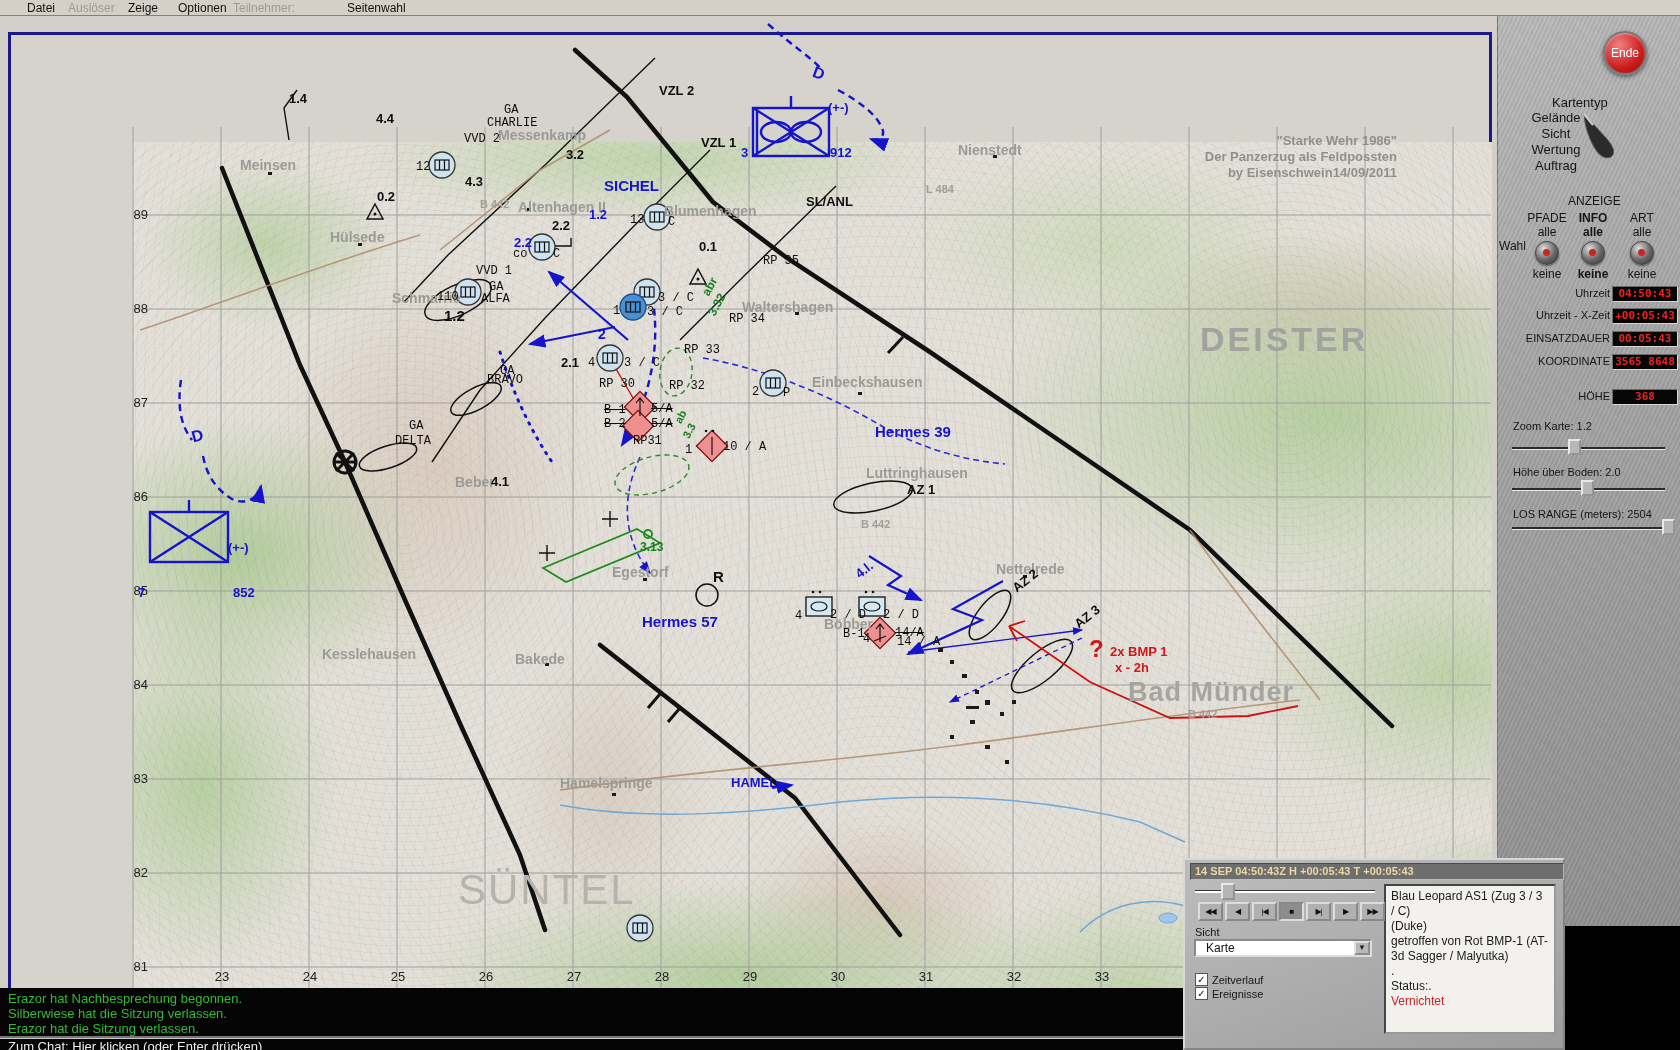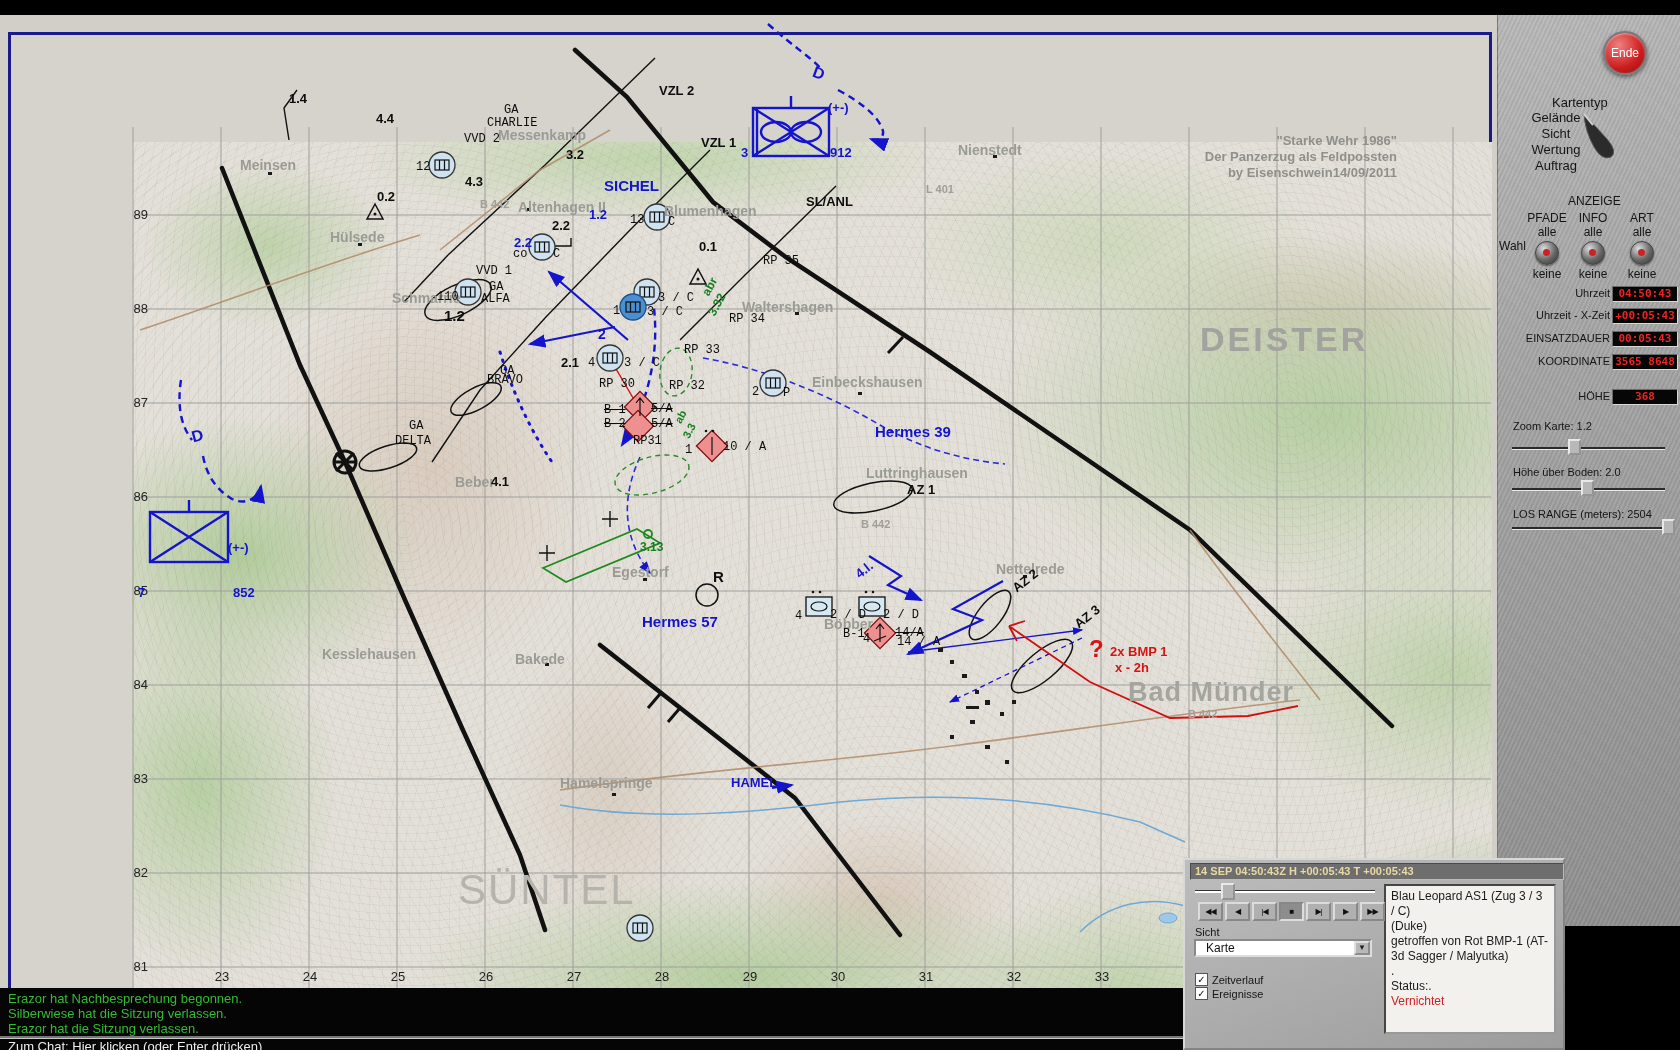--- a/index.html
+++ b/index.html
@@ -367,20 +367,28 @@
         <rect x="358" y="243" width="4" height="3"></rect>
     </g>
   </svg>
 
   <div id="titleblock">
       <div>"Starke Wehr 1986"</div>
       <div>Der Panzerzug als Feldpossten</div>
       <div>by Eisenschwein14/09/2011</div>
     </div>
 
+  <div id="menubar">
+      <div class="mitem" style="left: 27px;">Datei</div>
+      <div class="mitem dis" style="left: 68px;">Auslöser</div>
+      <div class="mitem" style="left: 128px;">Zeige</div>
+      <div class="mitem" style="left: 178px;">Optionen</div>
+      <div class="mitem dis" style="left: 233px;">Teilnehmer:</div>
+      <div class="mitem" style="left: 347px;">Seitenwahl</div>
+    </div>
 
   <div id="rpanel">
     <div id="ende">Ende</div>
     <div class="ptext" style="left:55px;top:80px;font-size:13px;">Kartentyp</div>
     <div id="ktopts" style="position:absolute;left:0;top:94px;width:118px;">
         <div class="ktopt">Gelände</div>
         <div class="ktopt">Sicht</div>
         <div class="ktopt">Wertung</div>
         <div class="ktopt">Auftrag</div>
       </div>
@@ -394,21 +402,21 @@
     <div id="readouts"></div>
     <div id="sliders"></div>
   <div class="anzcol" style="left: 24px; top: 196px;">
         <div>PFADE</div>
         <div>alle</div>
         <div class="knob">
           <i></i>
         </div>
         <div>keine</div>
       </div>
-      <div class="anzcol" style="left: 70px; top: 196px;">
+      <div class="anzcol" style="left: 70px; top: 196px; font-weight: bold;">
         <div>INFO</div>
         <div>alle</div>
         <div class="knob">
           <i></i>
         </div>
         <div>keine</div>
       </div>
       <div class="anzcol" style="left: 119px; top: 196px;">
         <div>ART</div>
         <div>alle</div>
@@ -518,21 +526,21 @@
     <div class="axis" style="left: 1004px; top: 969px; width: 20px; text-align: center;">32</div>
     <div class="axis" style="left: 1092px; top: 969px; width: 20px; text-align: center;">33</div>
     <div class="ml pl" style="left: 240px; top: 158px;">Meinsen</div>
     <div class="ml pl" style="left: 498px; top: 128px;">Messenkamp</div>
     <div class="ml pl" style="left: 330px; top: 230px;">Hülsede</div>
     <div class="ml pl" style="left: 392px; top: 291px;">Schmarrie</div>
     <div class="ml pl" style="left: 518px; top: 200px;">Altenhagen II</div>
     <div class="ml pls" style="left: 480px; top: 199px;">B 442</div>
     <div class="ml pl" style="left: 664px; top: 204px;">Blumenhagen</div>
     <div class="ml pl" style="left: 958px; top: 143px;">Nienstedt</div>
-    <div class="ml pls" style="left: 926px; top: 184px;">L 401</div>
+    <div class="ml pls" style="left: 926px; top: 184px;">L 484</div>
     <div class="ml pl" style="left: 742px; top: 300px;">Waltershagen</div>
     <div class="ml pl" style="left: 812px; top: 375px;">Einbeckshausen</div>
     <div class="ml pl" style="left: 866px; top: 466px;">Luttringhausen</div>
     <div class="ml pls" style="left: 861px; top: 519px;">B 442</div>
     <div class="ml pl" style="left: 455px; top: 475px;">Beber</div>
     <div class="ml pl" style="left: 612px; top: 565px;">Egestorf</div>
     <div class="ml pl" style="left: 996px; top: 562px;">Nettelrede</div>
     <div class="ml pl" style="left: 322px; top: 647px;">Kesslehausen</div>
     <div class="ml pl" style="left: 515px; top: 652px;">Bakede</div>
     <div class="ml pl" style="left: 824px; top: 617px;">Böbber</div>

